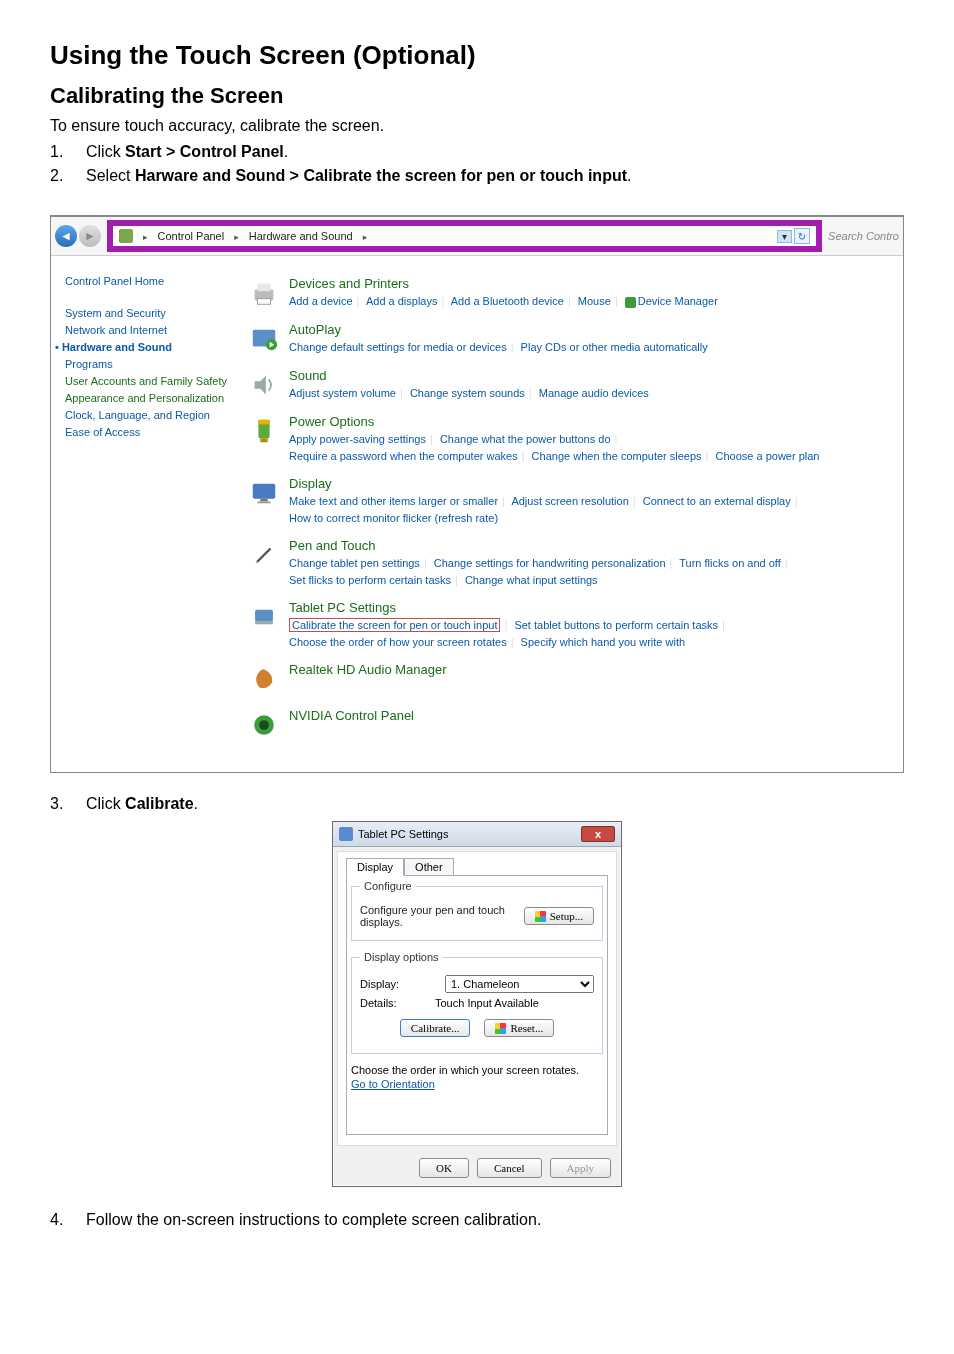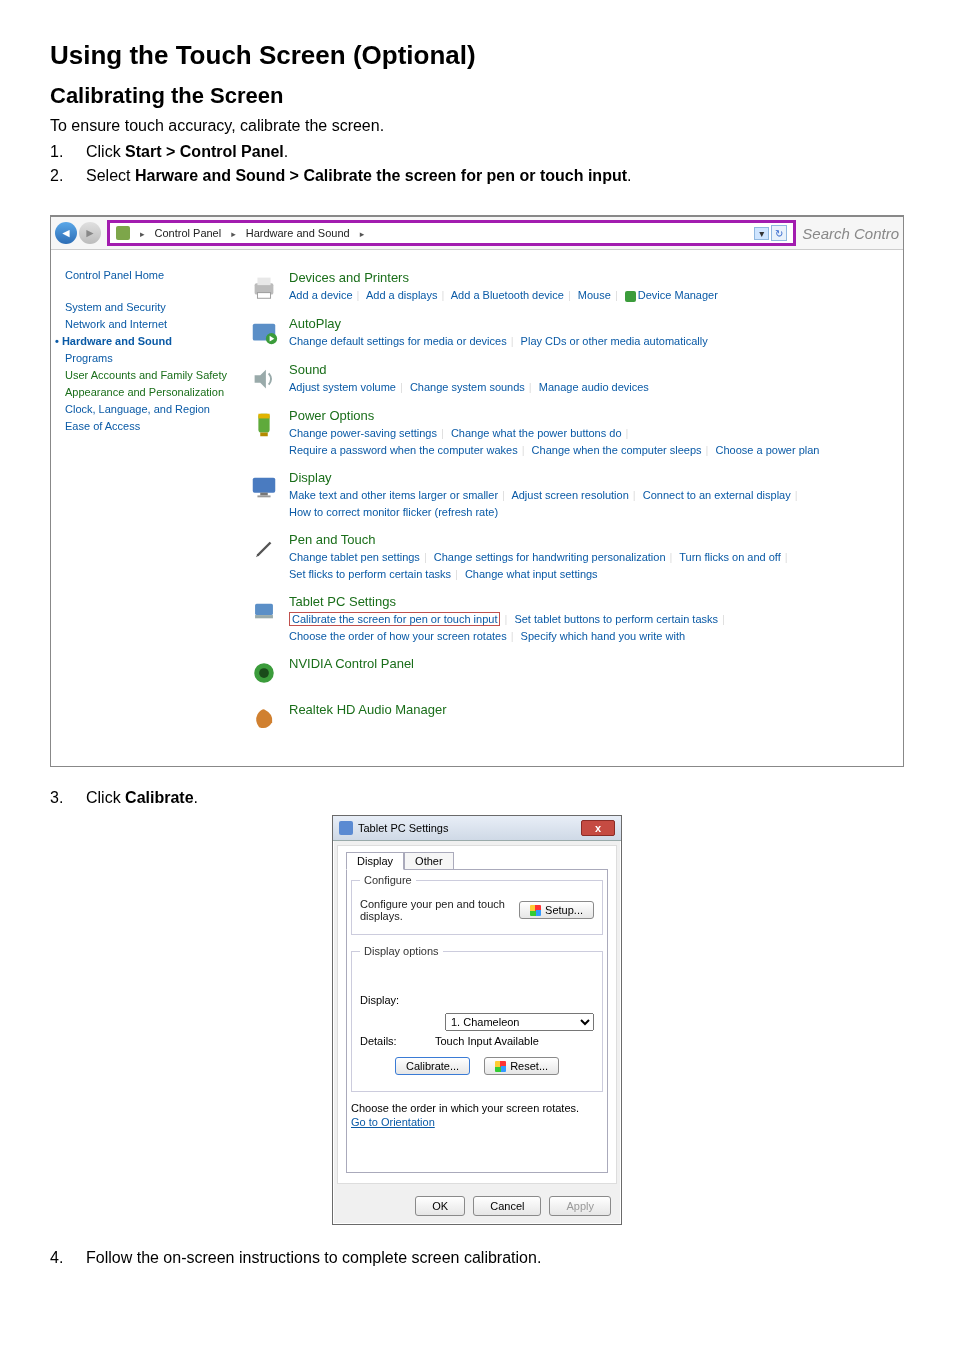--- a/index.html
+++ b/index.html
@@ -17,28 +17,28 @@
   ol.steps { list-style: none; counter-reset: step; margin-bottom: 18px; }
   ol.steps > li { counter-increment: step; font-size: 16px; margin: 6px 0; display: flex; }
   ol.steps > li::before { content: counter(step) "."; width: 36px; flex-shrink:0; }
 
   
   .cp-wrap { border: 1px solid #888; border-top: 2px solid #888; margin: 30px 0 22px 0; background:#fff; }
   .cp-toolbar { display:flex; align-items:center; padding:3px 4px; border-bottom:1px solid #ccc; background:#f6f6f6; }
   .nav-btns { display:flex; gap:2px; margin-right:6px; }
   .nav-circ { width:22px; height:22px; border-radius:50%; background:linear-gradient(#5aa7e8,#2d6db5); display:flex; align-items:center; justify-content:center; color:#fff; font-size:12px; }
   .nav-circ.fwd { background:linear-gradient(#e0e0e0,#bcbcbc); color:#888; }
-  .addr-bar { flex:1; display:flex; align-items:center; background:#fff; border:3px solid #a21caf; padding:2px 6px; font-size:11px; color:#333; gap:6px;justify-content:space-between; }
+  .addr-bar { flex:1; display:flex; align-items:center; background:#fff; border:6px solid #a21caf; padding:2px 6px; font-size:11px; color:#333; gap:6px;justify-content:space-between; }
   .addr-icon { width:14px; height:14px; background:#7da64a; border-radius:2px; }
   .addr-crumb { color:#222; }
   .addr-sep::after { content:"▸"; color:#555; margin:0 4px; font-size:9px; }
   .addr-tail { margin-left:auto; display:flex; align-items:center; gap:2px; }
   .addr-drop { background:#cfe5ff; border:1px solid #8fb7e0; padding:0 4px; font-size:10px; }
   .addr-refresh { width:16px; height:16px; border:1px solid #8fb7e0; background:#e9f2fb; display:flex; align-items:center; justify-content:center; font-size:10px; color:#36c; }
-  .search-hint { font-style: italic; color:#888; font-size:15px; margin-left:6px; }
+  .search-hint { font-style: italic; color:#888; font-size:11px; margin-left:6px; }
 
   .cp-body { display:flex; }
   .cp-side { width:190px; padding:14px 10px 20px 14px; font-size:11px; }
   .cp-side div { margin:5px 0; color:#0a5aa6; cursor:default; }
   .cp-side .home { color:#0a5aa6; }
   .cp-side .active::before { content:"• "; color:#0a5aa6; margin-left:-10px; }
   .cp-side .active { font-weight:bold; }
   .cp-side .green { color:#1a6e1a; }
   .cp-main { flex:1; padding:12px 10px 18px 6px; font-size:11px; }
   .cat { display:flex; margin:8px 0 12px 0; }
@@ -59,23 +59,23 @@
   .dlg-title .close { margin-left:auto; width:34px; height:16px; background:#c54b42; color:#fff; text-align:center; font-weight:bold; border:1px solid #8a2c26; border-radius:2px; line-height:14px; }
   .dlg-inner { padding:6px 8px 10px 8px; background:#fff; margin:4px; border:1px solid #ddd; }
   .tabs { display:flex; margin-bottom:-1px; }
   .tab { border:1px solid #aab; padding:2px 10px; font-size:11px; background:#f6f6f6; border-bottom:1px solid #aab; }
   .tab.active { background:#fff; border-bottom:1px solid #fff; position:relative; z-index:1; }
   .panel { border:1px solid #aab; padding:4px; }
   fieldset { border:1px solid #ccd; padding:8px; margin-bottom:10px; }
   legend { font-size:11px; padding:0 4px; color:#333; }
   .row { display:flex; align-items:center; justify-content:space-between; margin:4px 0; }
   .cfg-text { font-size:11px; color:#222; }
-  .btn { border:1px solid #8a8a8a; background:linear-gradient(#fff,#e6e6e6); padding:2px 10px; font-size:11px; border-radius:3px; display:inline-flex; align-items:center; gap:4px; }
+  .btn { border:1px solid #8a8a8a; background:linear-gradient(#fff,#e6e6e6); padding:2px 10px; font-size:11px; border-radius:3px; display:inline-flex; align-items:center; gap:4px;font-family:Liberation Serif, serif; }
   .btn .shield { width:11px; height:11px; background:conic-gradient(#f33 0 25%, #39f 0 50%, #3c3 0 75%, #fc3 0); border-radius:1px; }
-  .sel { flex:1; margin-left:10px;margin-top:44px; }
+  .sel { flex:1; margin-left:10px; }
   .sel select { width:100%; font-size:11px; padding:1px; }
   .row.lbl { justify-content:flex-start; gap:20px; }
   .row.lbl .lab { width:55px; }
   .centered-btns { display:flex; gap:14px; justify-content:center; margin:10px 0 8px; }
   .link { color:#0a5aa6; text-decoration:underline; }
   .below-link { font-size:11px; margin:4px 0 2px; }
   .dlg-footer { display:flex; justify-content:flex-end; gap:8px; padding:8px 10px; }
   .btn.flat { padding:3px 16px; }
   .btn.disabled { color:#999; }
 
@@ -191,21 +191,21 @@
         <div class="cat-icon">
             <svg viewBox="0 0 32 32">
               <rect x="10" y="4" width="12" height="20" rx="3" fill="#5faa3b"></rect>
               <rect x="10" y="4" width="12" height="5" fill="#e2b300"></rect>
               <rect x="12" y="24" width="8" height="4" fill="#b48a00"></rect>
             </svg>
           </div>
         <div>
           <h3>Power Options</h3>
           <div class="links">
-            <span>Change power-saving settings</span><span class="sep">|</span>
+            <span>Apply power-saving settings</span><span class="sep">|</span>
             <span>Change what the power buttons do</span><span class="sep">|</span><br>
             <span>Require a password when the computer wakes</span><span class="sep">|</span>
             <span>Change when the computer sleeps</span><span class="sep">|</span>
             <span>Choose a power plan</span>
           </div>
         </div>
       </div>
 
       <div class="cat">
         <div class="cat-icon">
@@ -257,39 +257,39 @@
           <div class="links">
             <span class="boxed">Calibrate the screen for pen or touch input</span><span class="sep">|</span>
             <span>Set tablet buttons to perform certain tasks</span><span class="sep">|</span><br>
             <span>Choose the order of how your screen rotates</span><span class="sep">|</span>
             <span>Specify which hand you write with</span>
           </div>
         </div>
       </div>
 
       <div class="cat">
+        <div class="cat-icon realtek">
+            <svg viewBox="0 0 32 32">
+              <path d="M16 4 Q28 10 26 20 Q20 30 10 26 Q4 18 8 10 Q12 4 16 4" fill="#d08030"></path>
+            </svg>
+          </div>
+        <div>
+            <h3>Realtek HD Audio Manager</h3>
+          </div>
+      </div>
+
+      <div class="cat">
         <div class="cat-icon nvidia">
             <svg viewBox="0 0 32 32">
               <circle cx="16" cy="16" r="12" fill="#3b9c3b"></circle>
               <circle cx="16" cy="16" r="6" fill="#1a4a1a"></circle>
             </svg>
           </div>
         <div>
             <h3>NVIDIA Control Panel</h3>
-          </div>
-      </div>
-
-      <div class="cat">
-        <div class="cat-icon realtek">
-            <svg viewBox="0 0 32 32">
-              <path d="M16 4 Q28 10 26 20 Q20 30 10 26 Q4 18 8 10 Q12 4 16 4" fill="#d08030"></path>
-            </svg>
-          </div>
-        <div>
-            <h3>Realtek HD Audio Manager</h3>
           </div>
       </div>
 
     </div>
   </div>
 </div>
 
 <div class="final">
   <span class="num">3.</span>
   <span><span>Click </span><b>Calibrate</b><span>.</span></span>

